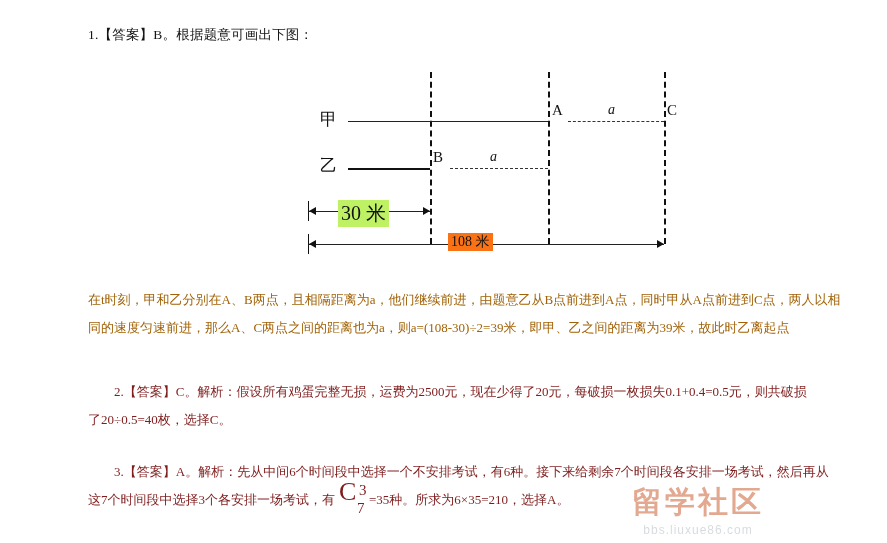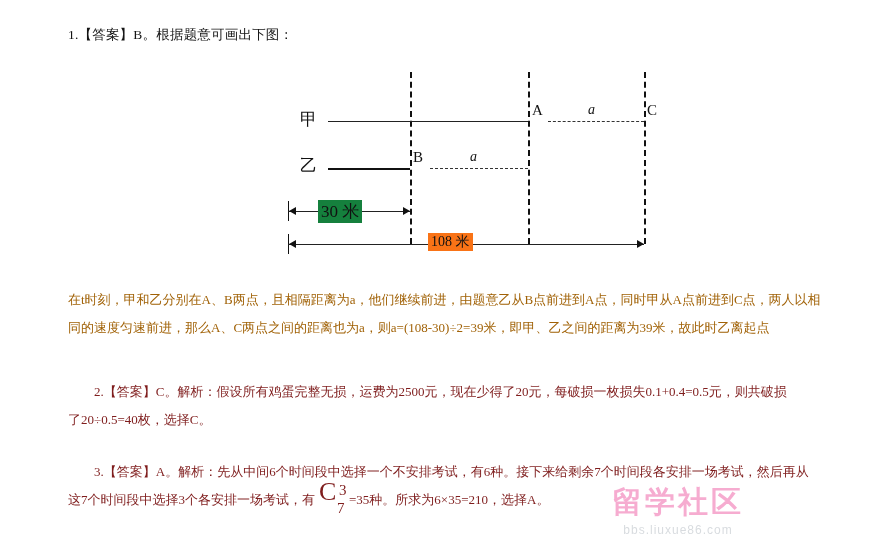--- a/index.html
+++ b/index.html
@@ -12,20 +12,21 @@
     background: #ffffff;
     font-family: "Liberation Serif", "DejaVu Serif", serif;
     color: #000000;
     position: relative;
     overflow: hidden;
   }
   .page {
     position: relative;
     width: 752px;
     height: 543px;
+    margin-left: 20px;
   }
 
   
   .para {
     position: absolute;
     font-size: 13.5px;
     line-height: 22px;
     letter-spacing: 0.2px;
     color: #141414;
     white-space: nowrap;
@@ -148,21 +149,21 @@
     right: 8px;
     bottom: 6px;
     text-align: center;
     opacity: 0.45;
     user-select: none;
   }
   .watermark .wm-main {
     font-size: 30px;
     font-weight: bold;
     letter-spacing: 3px;
-    color: #ec4899;
+    color: #c2410c;
     font-family: Liberation Sans, sans-serif;
     text-align: right;
   }
   .watermark .wm-sub {
     font-size: 12px;
     letter-spacing: 1px;
     color: #a9b1b9;
     font-family: "Liberation Sans", sans-serif;
   }
 </style>
@@ -189,21 +190,21 @@
     <div class="fig-label" style="left:30px; top:92px;">乙</div>
     <div class="hline thick" style="left:58px; top:106px; width:82px;"></div>
     <div class="fig-label" style="left:143px; top:87px; font-size:15px;">B</div>
     <div class="hdash" style="left:160px; top:106px; width:98px;"></div>
     <div class="fig-ital" style="left:200px; top:87px;">a</div>
 
     <div class="tick" style="left:18px; top:139px; height:20px;"></div>
     <div class="hline" style="left:18px; top:149px; width:122px;"></div>
     <div class="arrow-l" style="left:19px; top:145px;"></div>
     <div class="arrow-r" style="left:133px; top:145px;"></div>
-    <div class="fig-small" style="left:48px; top:138px; background:#15803d; padding:0 3px; font-size:17px;">30 米</div>
+    <div class="fig-small" style="left:48px; top:138px; background:#bef264; padding:0 3px; font-size:20px;">30 米</div>
 
     <div class="tick" style="left:18px; top:172px; height:20px;"></div>
     <div class="hline" style="left:18px; top:182px; width:356px;"></div>
     <div class="arrow-l" style="left:19px; top:178px;"></div>
     <div class="arrow-r" style="left:367px; top:178px;"></div>
     <div class="fig-small" style="left:158px; top:171px; background:#f97316; padding:0 3px; font-size:14px;">108 米</div>
   </div>
 
   <div class="explain">
     <div class="line">在t时刻，甲和乙分别在A、B两点，且相隔距离为a，他们继续前进，由题意乙从B点前进到A点，同时甲从A点前进到C点，两人以相</div>

